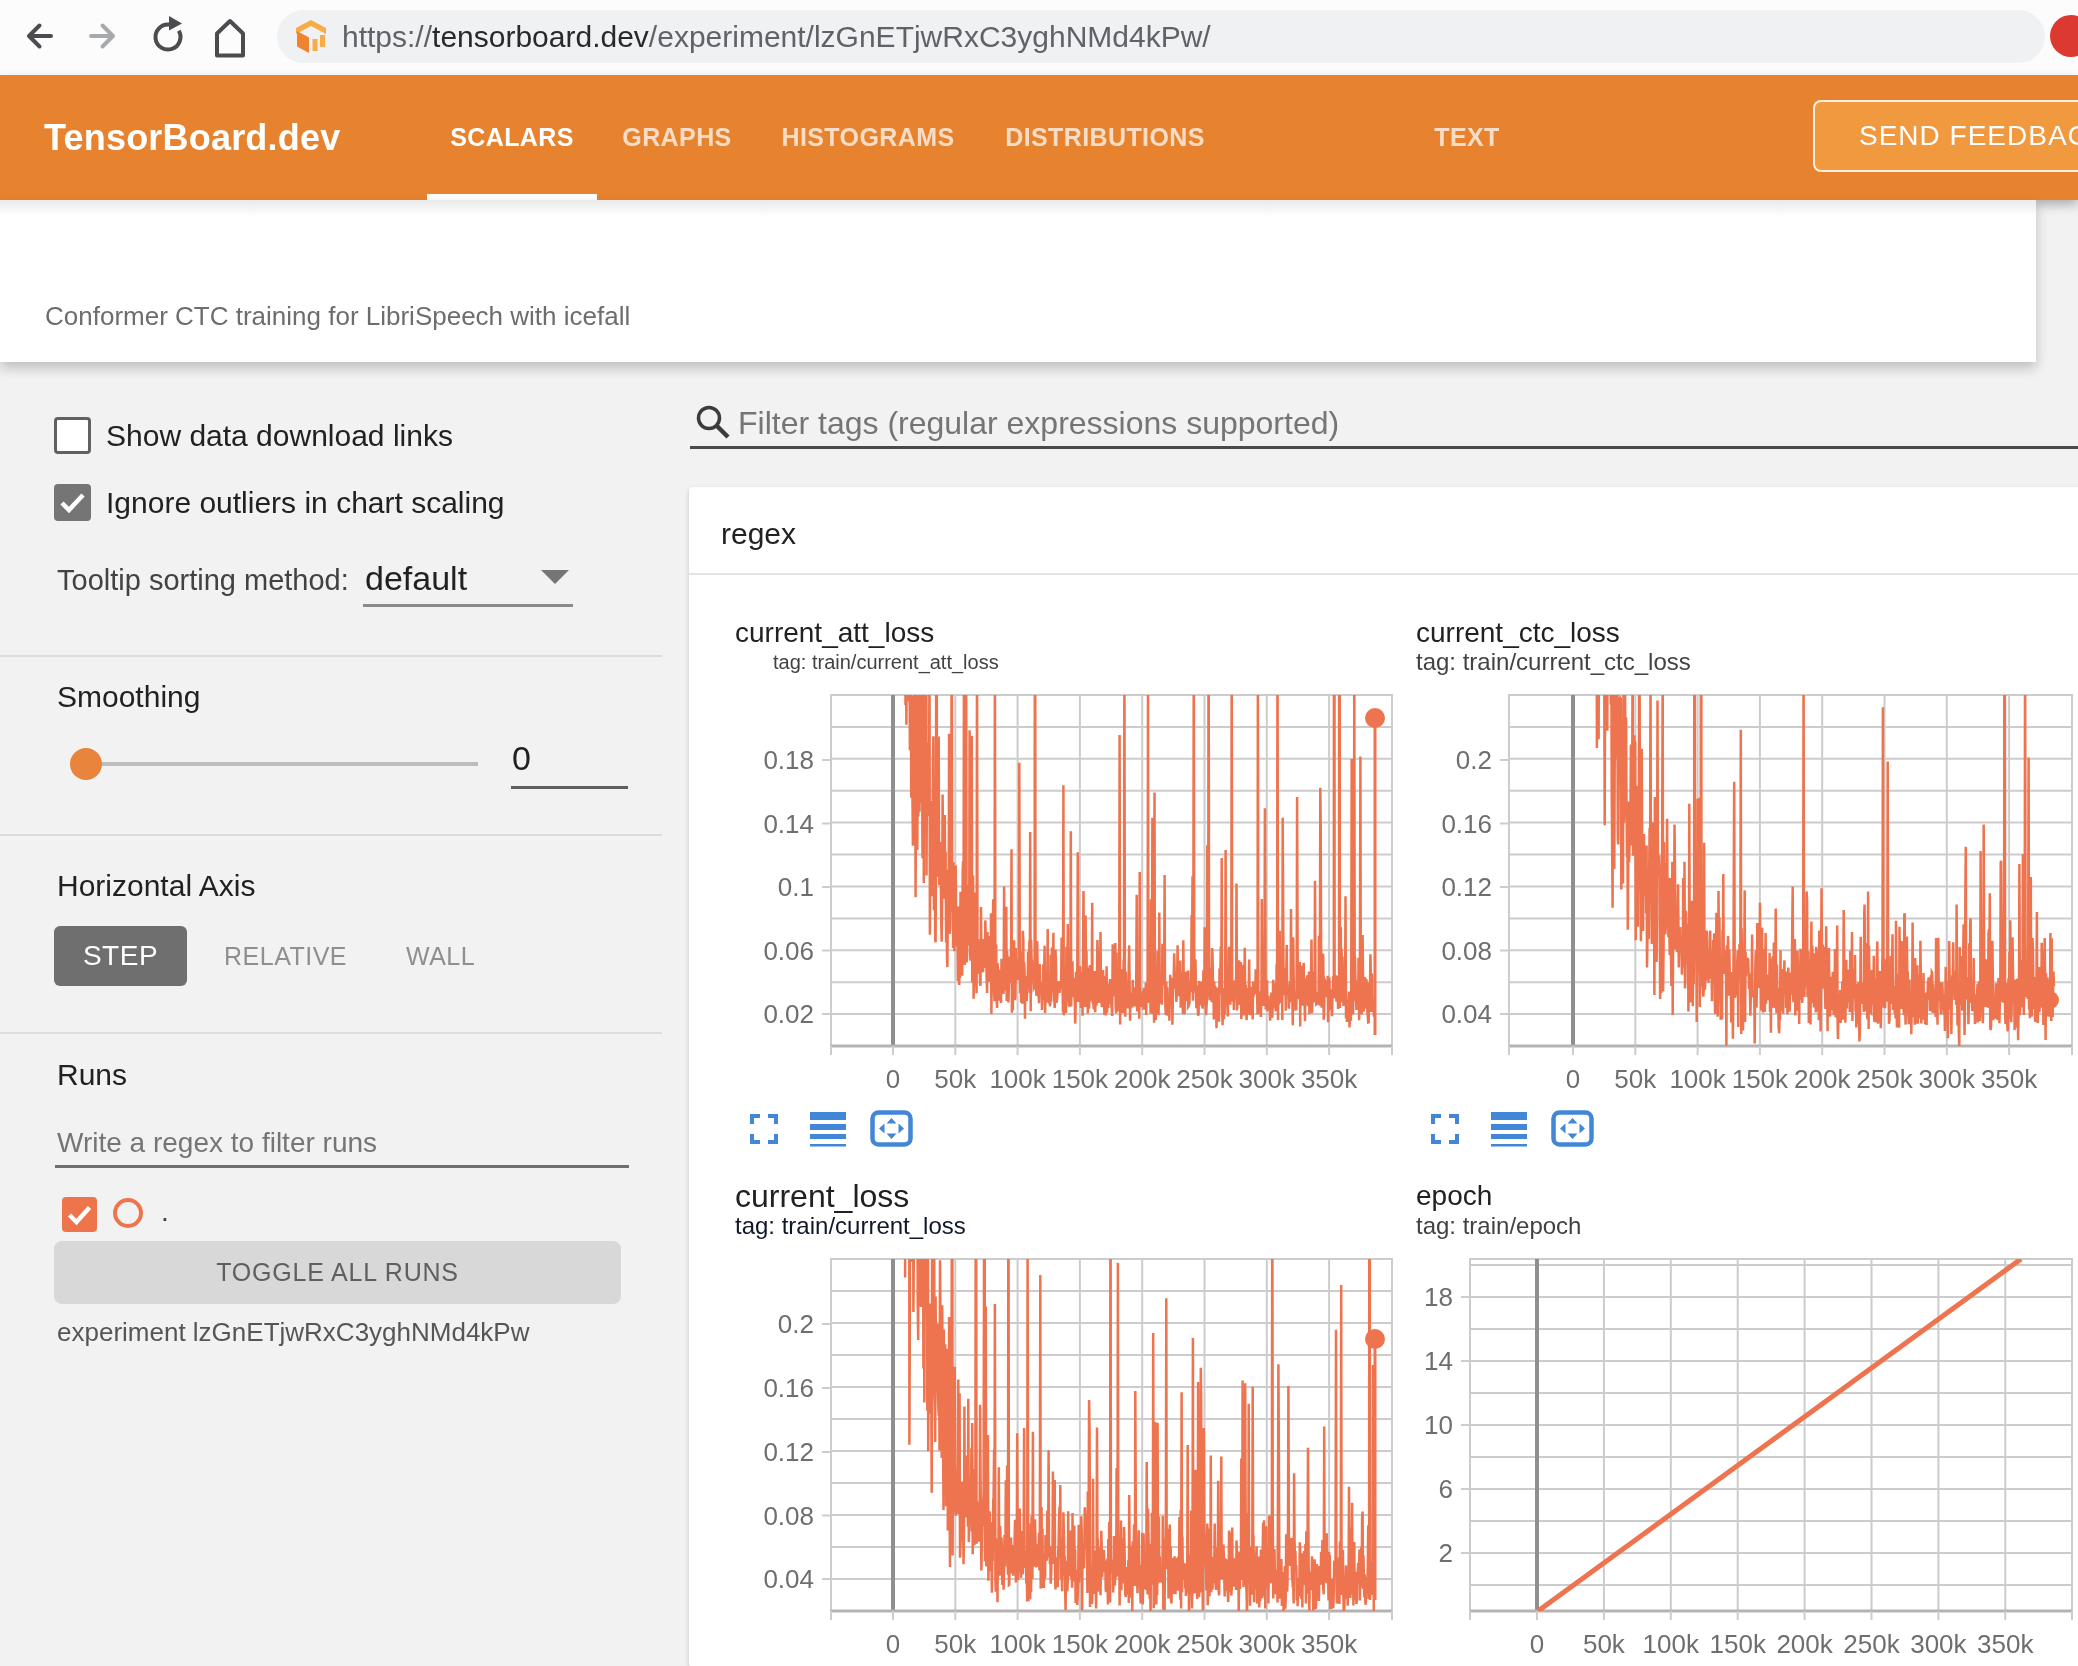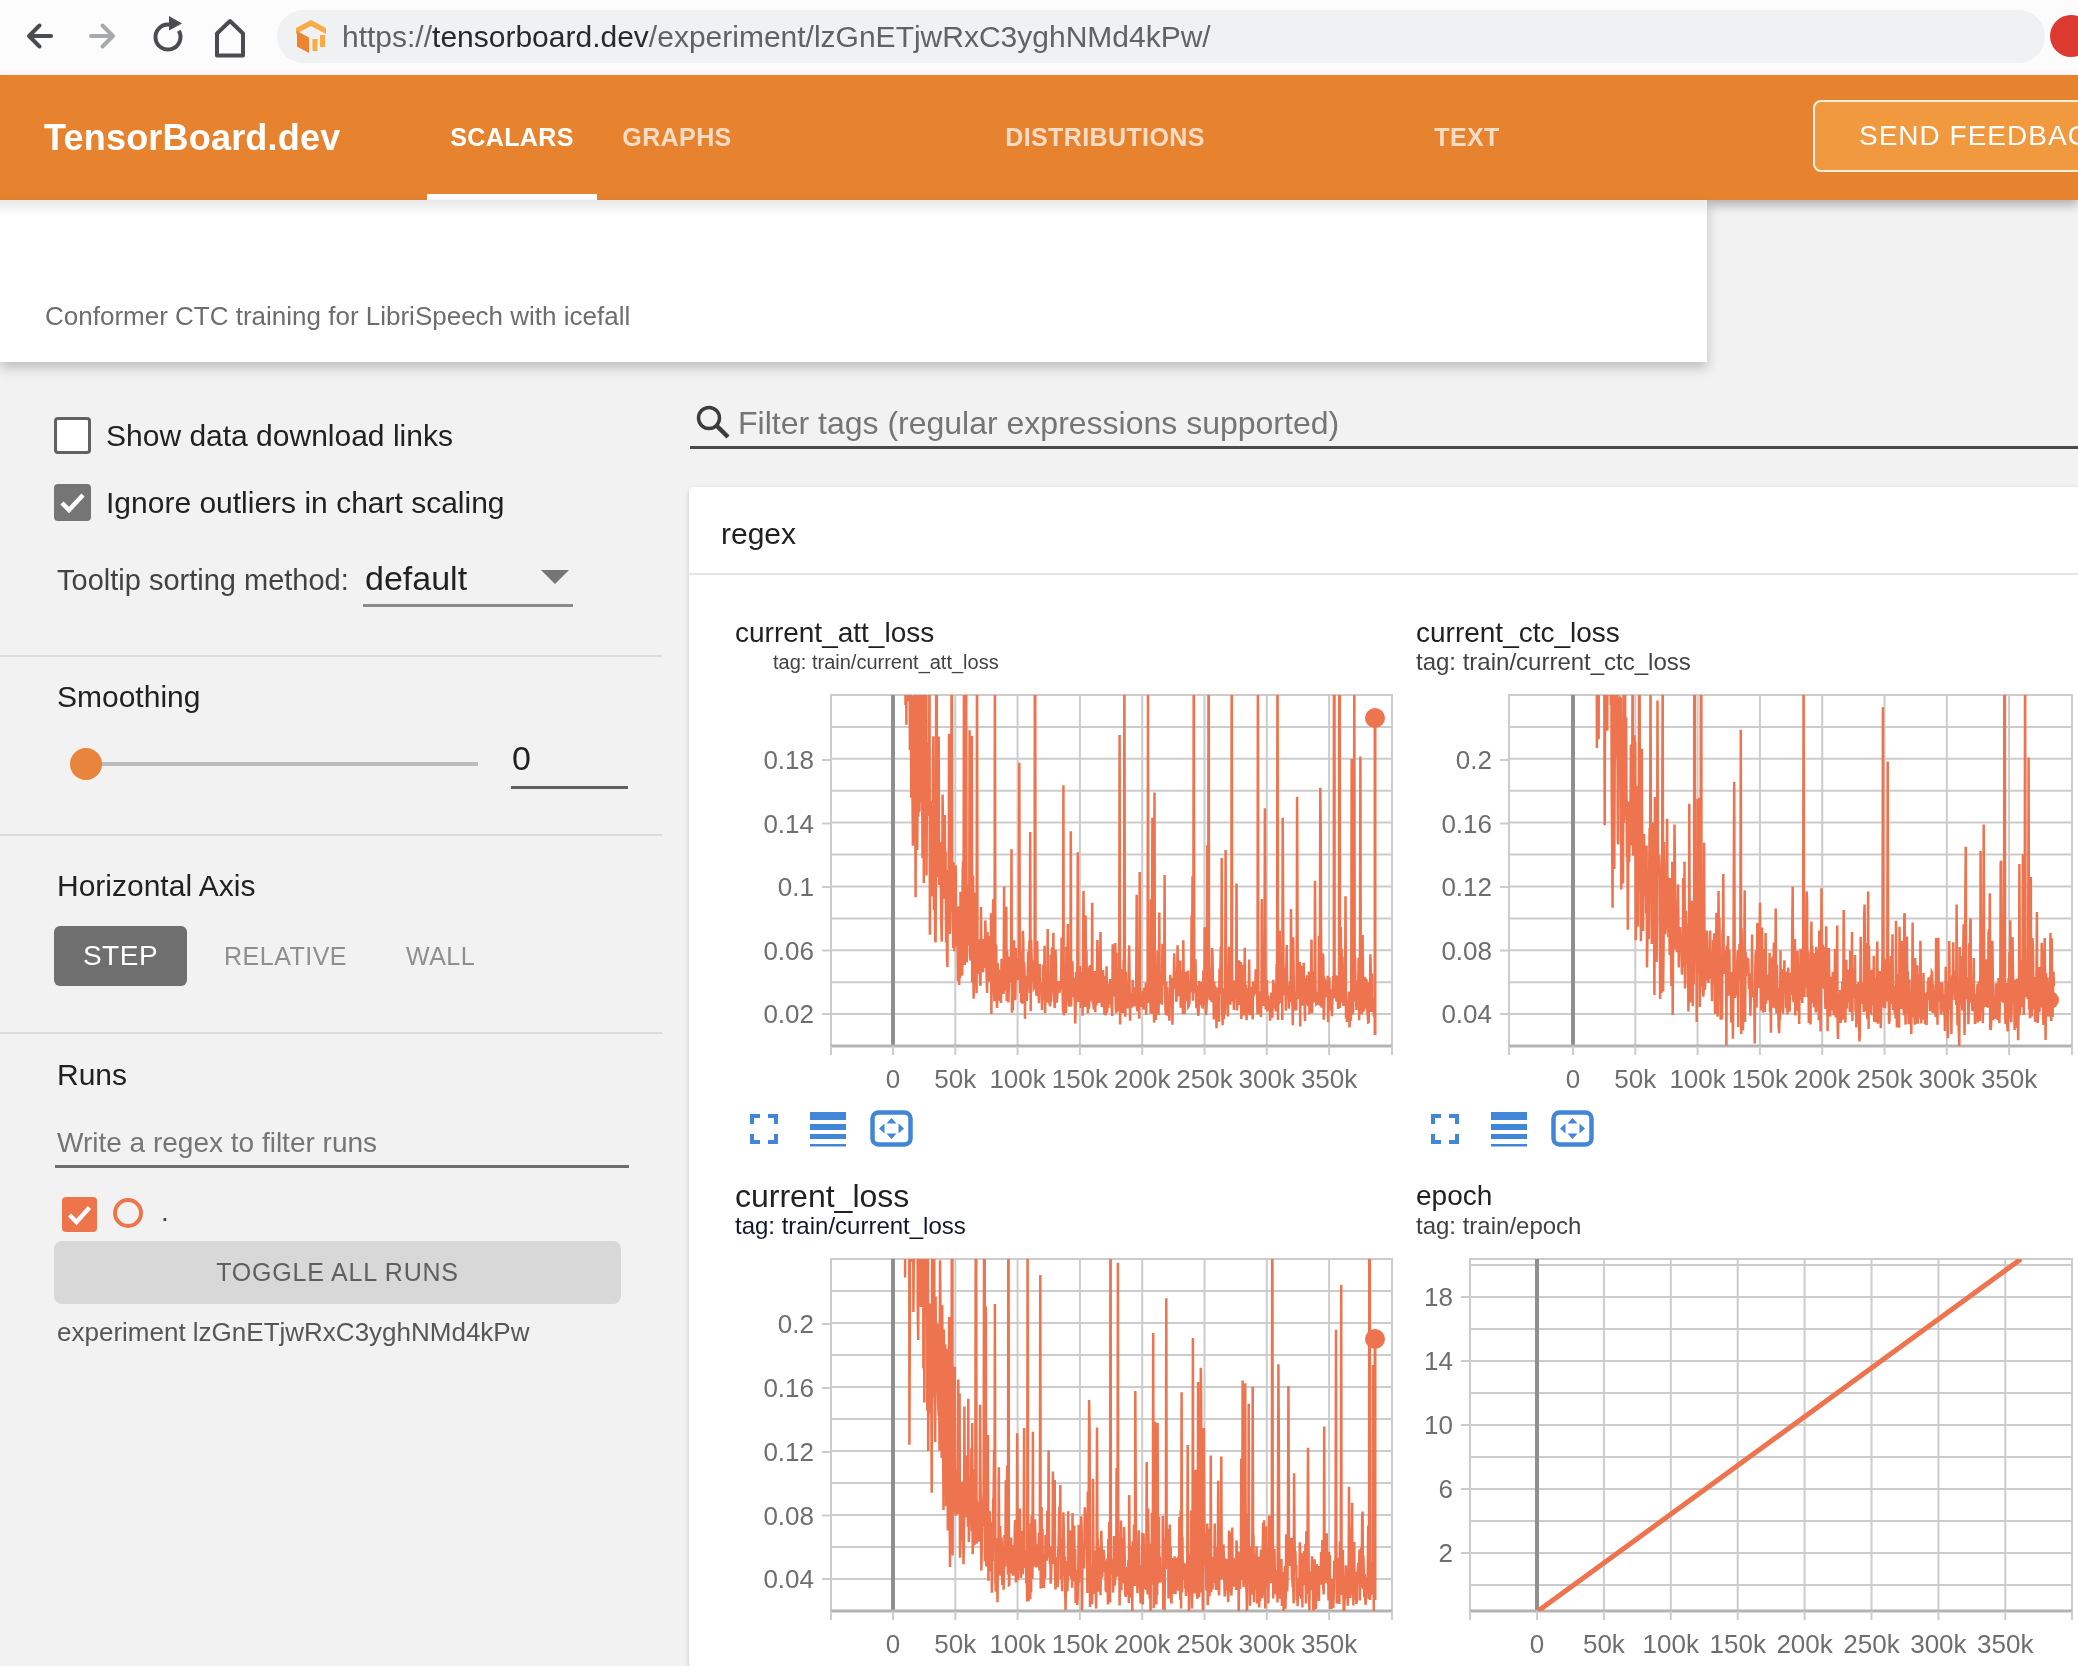--- a/index.html
+++ b/index.html
@@ -33,31 +33,32 @@
     <path d="M19.5 20 h5 v12 h-5 Z M27 16 h5 v12 h-5 Z" fill="#f9ab45"></path>
   </svg>
   <div class="abs" style="left:342px;top:0;height:73px;display:flex;align-items:center;font-size:30px;color:#5f6368;white-space:pre;">https://<span style="color:#27292d;">tensorboard.dev</span>/experiment/lzGnETjwRxC3yghNMd4kPw/</div>
   <div class="abs" style="left:2050px;top:15px;width:42px;height:42px;border-radius:21px;background:#dc3a30;"></div>
 </div>
 
 <div class="abs" style="left:0;top:75px;width:2078px;height:125px;background:#e7832f;box-shadow:0 5px 10px rgba(0,0,0,0.28);">
   <div class="abs" style="left:44px;top:0;height:125px;display:flex;align-items:center;font-size:36px;font-weight:bold;color:#ffffff;letter-spacing:0.2px;">TensorBoard.dev</div>
   <div class="abs nav1" style="left:512px;">SCALARS</div>
   <div class="abs nav2" style="left:677px;">GRAPHS</div>
+  <div class="abs nav2" style="left:868px;">HISTOGRAMS</div>
   <div class="abs nav2" style="left:1105px;">DISTRIBUTIONS</div>
   <div class="abs nav2" style="left:1467px;">TEXT</div>
   <div class="abs" style="left:427px;top:119px;width:170px;height:6px;background:#ffffff;"></div>
   <div class="abs" style="left:1813px;top:25px;width:292px;height:72px;border:2.5px solid rgba(255,255,255,0.85);border-radius:8px;background:#f0993f;color:#fff;font-size:28px;letter-spacing:1px;display:flex;align-items:center;padding-left:44px;white-space:nowrap;">SEND FEEDBACK</div>
 </div>
 <style>
 .nav1,.nav2 { top:0; height:125px; display:flex; align-items:center; font-size:25px; font-weight:bold; letter-spacing:0.4px; color:#ffffff; transform:translateX(-50%); }
 .nav2 { color:rgba(255,255,255,0.72); }
 </style>
 
-<div class="abs" style="left:0;top:200px;width:1707px;height:162px;background:linear-gradient(#e9e9e9,#ffffff 16px);box-shadow:0 6px 12px rgba(0,0,0,0.22);">
+<div class="abs" style="left:0;top:200px;width:2036px;height:162px;background:linear-gradient(#e9e9e9,#ffffff 16px);box-shadow:0 6px 12px rgba(0,0,0,0.22);">
   <div class="abs" style="left:45px;top:116px;transform:translateY(-50%);font-size:26px;color:#6d6d6d;">Conformer CTC training for LibriSpeech with icefall</div>
 </div>
 
 <div class="abs" style="left:54px;top:417px;width:37px;height:37px;border:3.5px solid #616161;border-radius:4px;background:#fff;"></div>
 <div class="abs lbl" style="left:106px;top:436px;">Show data download links</div>
 <div class="abs" style="left:54px;top:484px;width:37px;height:37px;border-radius:4px;background:#757575;"></div>
 <svg class="abs" style="left:54px;top:484px" width="37" height="37" viewBox="0 0 37 37">
     <path d="M8 19 L15 26 L29 11" stroke="#fff" stroke-width="4.5" fill="none"></path>
   </svg>
 <div class="abs lbl" style="left:106px;top:503px;">Ignore outliers in chart scaling</div>

